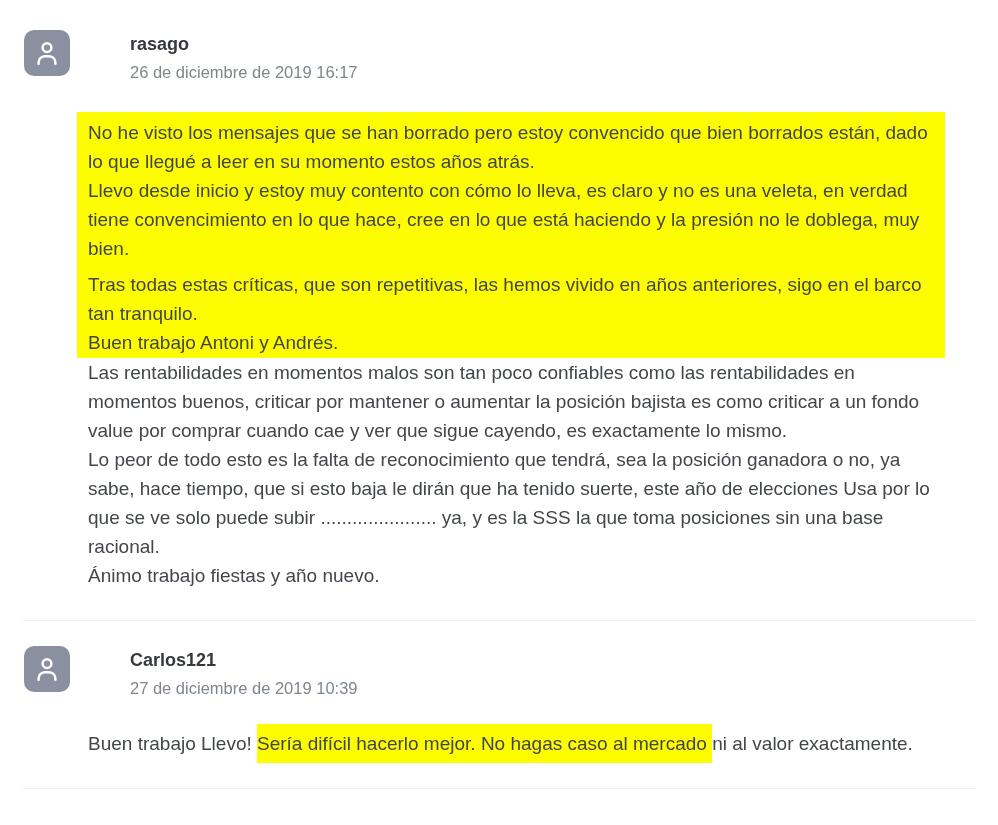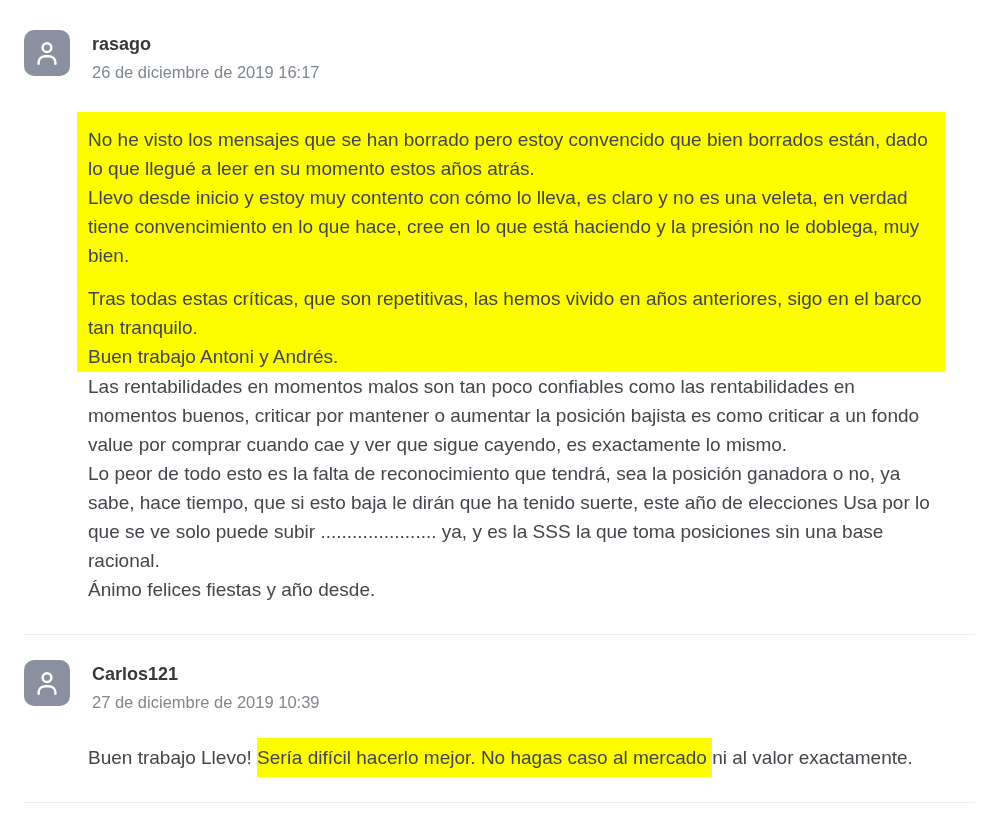--- a/index.html
+++ b/index.html
@@ -16,29 +16,29 @@
     width:998px;height:825px;overflow:hidden;background:#ffffff;
     font-family:"Liberation Sans","DejaVu Sans",sans-serif;
   }
   .thread{padding:30px 23px 0 24px;}
   .comment{}
   .comment-header{display:flex;gap:22px;align-items:flex-start;}
   .avatar{
     width:46px;height:46px;min-width:46px;border-radius:10px;
     background:var(--avatar);display:flex;align-items:center;justify-content:center;
   }
-  .meta{padding-top:3px;}
+  .meta{padding-top:3px;margin-left:38px;}
   .author{font-size:18px;font-weight:700;color:var(--author);line-height:1.25;}
   .timestamp{font-size:16.5px;color:var(--date);margin-top:7px;line-height:1.2;text-align:right;}
   .comment-body{
     margin:30px 0 0 53px;width:868px;
     font-size:19px;line-height:29px;color:var(--body);
   }
   .para{padding:0 11px;}
-  .para.hl-block{background:var(--highlight);padding-top:13px;padding-bottom:1px;}
+  .para.hl-block{background:var(--highlight);padding-top:6px;padding-bottom:1px;}
   .para span{white-space:pre-wrap;}
   .hl-inline{background:var(--highlight);padding:9px 0;}
   .divider{
     border:none;border-top:1px solid var(--divider);
     margin:30px 0 25px -1px;height:0;
   }
 </style>
 </head>
 <body>
 
@@ -56,21 +56,21 @@
         <div class="timestamp">26 de diciembre de 2019 16:17</div>
       </div>
     </div>
     <div class="comment-body">
         <div class="para hl-block"><span>No he visto los mensajes que se han borrado pero estoy convencido que bien borrados están, dado lo que llegué a leer en su momento estos años atrás.
 Llevo desde inicio y estoy muy contento con cómo lo lleva, es claro y no es una veleta, en verdad tiene convencimiento en lo que hace, cree en lo que está haciendo y la presión no le doblega, muy bien.</span></div>
         <div class="para hl-block"><span>Tras todas estas críticas, que son repetitivas, las hemos vivido en años anteriores, sigo en el barco tan tranquilo.
 Buen trabajo Antoni y Andrés.</span></div>
         <div class="para"><span>Las rentabilidades en momentos malos son tan poco confiables como las rentabilidades en momentos buenos, criticar por mantener o aumentar la posición bajista es como criticar a un fondo value por comprar cuando cae y ver que sigue cayendo, es exactamente lo mismo.
 Lo peor de todo esto es la falta de reconocimiento que tendrá, sea la posición ganadora o no, ya sabe, hace tiempo, que si esto baja le dirán que ha tenido suerte, este año de elecciones Usa por lo que se ve solo puede subir ...................... ya, y es la SSS la que toma posiciones sin una base racional.</span></div>
-        <div class="para"><span>Ánimo felices fiestas y año desde.</span></div>
+        <div class="para"><span>Ánimo trabajo fiestas y año nuevo.</span></div>
       </div>
   </div>
 <div class="divider"></div>
   <div class="comment">
     <div class="comment-header">
       <div class="avatar">
         <svg viewBox="0 0 24 24" width="30" height="30" aria-hidden="true">
           <circle cx="12" cy="7.7" r="3.5" fill="none" stroke="#ffffff" stroke-width="2"></circle>
           <path d="M5.3 20.6 v-1.2 a5.4 4.9 0 0 1 5.4 -4.9 h2.6 a5.4 4.9 0 0 1 5.4 4.9 v1.2" fill="none" stroke="#ffffff" stroke-width="2" stroke-linecap="round"></path>
         </svg>

